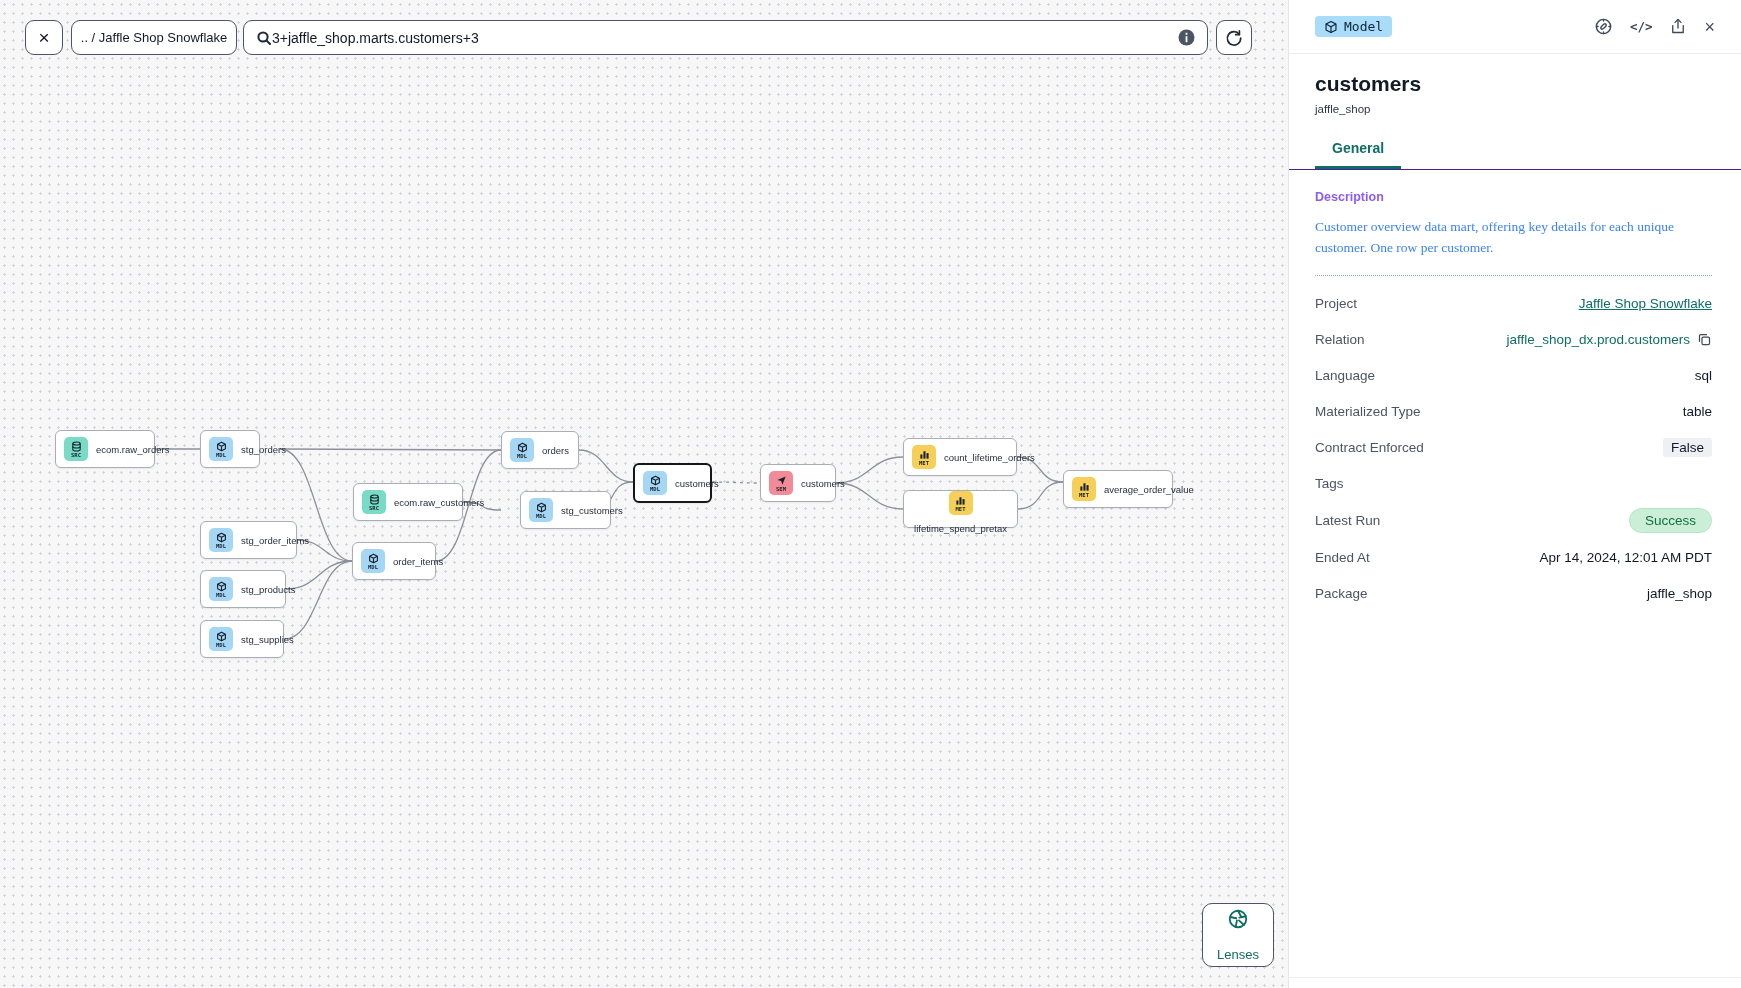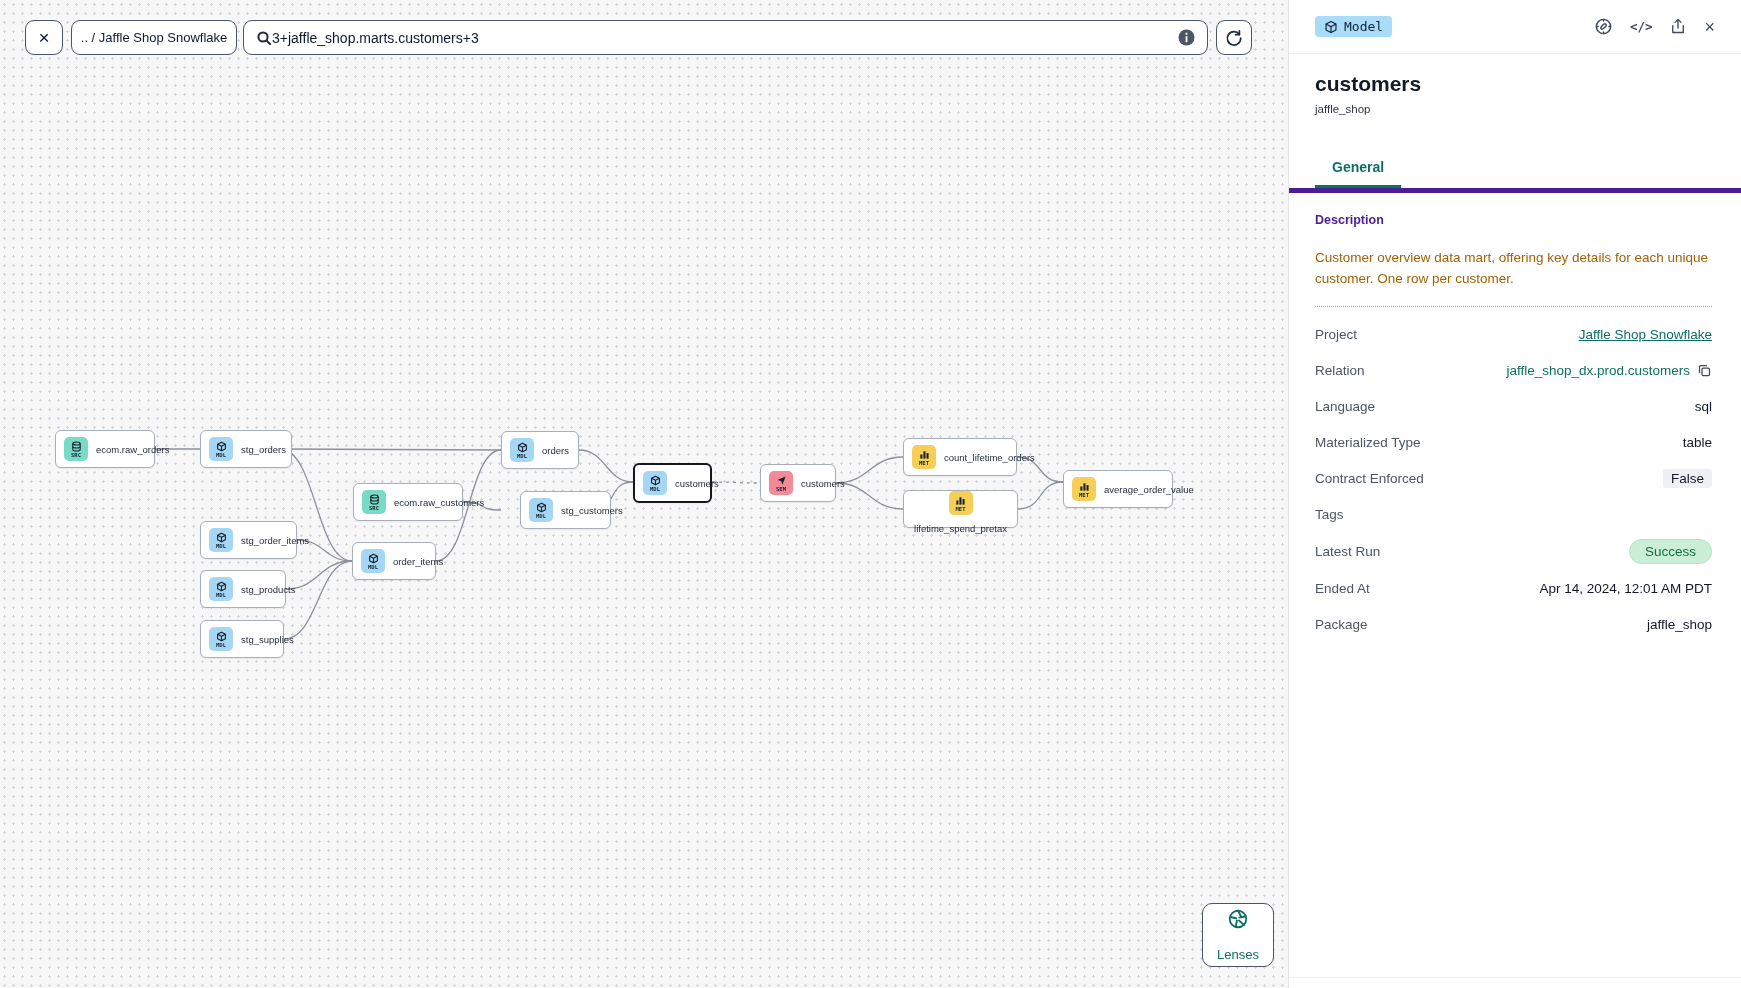--- a/index.html
+++ b/index.html
@@ -57,27 +57,27 @@
     font-family:"DejaVu Sans Mono", monospace; font-size:13px; }
   .head-icons { display:flex; align-items:center; gap:17px; color:#3f4a59; }
   .head-icons .hicon { cursor:pointer; display:flex; align-items:center; }
   .code-glyph { font-family:"DejaVu Sans Mono", monospace; font-size:12.5px; font-weight:bold; }
   .x-glyph { font-size:18px; line-height:1; }
 
   .title-block { padding:18px 26px 0 26px; }
   .panel-title { font-size:21px; font-weight:bold; color:#121a26; }
   .panel-sub { font-size:11.5px; color:#2c3644; margin-top:7px; }
 
-  .tabs { margin-top:36px; border-bottom:5px solid #4c1d95; padding:0 26px; }
+  .tabs { margin-top:17px; border-bottom:1px solid #4c1d95; padding:0 26px; }
   .tab { display:inline-block; padding:8px 17px 10px 17px; font-size:14px; font-weight:bold;
     color:#0d6e63; border-bottom:3px solid #0d6e63; cursor:pointer; }
 
   .content { padding:20px 29px 0 26px; }
-  .sec-label { font-size:12.5px; font-weight:bold; color:#4c1d95; margin-bottom:20px; }
-  .desc { font-size:13.5px; color:#a16207; line-height:21px; max-width:399px; }
+  .sec-label { font-size:12.5px; font-weight:bold; color:#8b5cf6; margin-bottom:12px; }
+  .desc { font-size:13.5px; color:#3b82f6; line-height:21px; max-width:399px;font-family:Liberation Serif, serif; }
   .dotted-div { border:none; border-top:1.5px dotted #9aa3ad; margin:17px 0 16px 0; }
 
   .kv { display:flex; align-items:center; justify-content:space-between; min-height:23px;
     margin-bottom:13px; }
   .kv .k { font-size:13.5px; color:#4b5563; }
   .kv .v { font-size:13.5px; color:#111827; text-align:right; }
   .kv .v.link a { color:#0c6f64; text-decoration:underline; cursor:pointer; }
   .kv .v.teal { color:#0c6f64; display:flex; align-items:center; gap:7px; }
   .kv .v .copy { cursor:pointer; color:#3f4a59; display:inline-flex; }
   .pill-success { display:inline-block; background:#cbeed6; color:#11703f;
@@ -113,21 +113,21 @@
         <span class="node-icon" style="background:#79dbc6">
           <svg viewBox="0 0 24 24" fill="none" stroke="#16202b" stroke-width="2.4">
             <ellipse cx="12" cy="5.5" rx="8" ry="3.2"></ellipse>
             <path d="M4 5.5 V18.5 c0 1.8 3.6 3.2 8 3.2 s8-1.4 8-3.2 V5.5"></path>
             <path d="M4 12 c0 1.8 3.6 3.2 8 3.2 s8-1.4 8-3.2"></path>
           </svg>
           <span class="tag">SRC</span>
         </span>
         <span class="node-label">ecom.raw_orders</span>
       </div>
-      <div class="node" style="left: 200px; top: 430px; width: 92px;">
+      <div class="node" style="left: 200px; top: 430px; width: 60px;">
         <span class="node-icon" style="background:#a5d7f5">
           <svg viewBox="0 0 24 24" fill="none" stroke="#16202b" stroke-width="2.4" stroke-linejoin="round">
             <path d="M12 2.5 L20.5 7 L20.5 17 L12 21.5 L3.5 17 L3.5 7 Z"></path>
             <path d="M3.5 7 L12 11.5 L20.5 7"></path>
             <path d="M12 11.5 L12 21.5"></path>
           </svg>
           <span class="tag">MDL</span>
         </span>
         <span class="node-label">stg_orders</span>
       </div>

